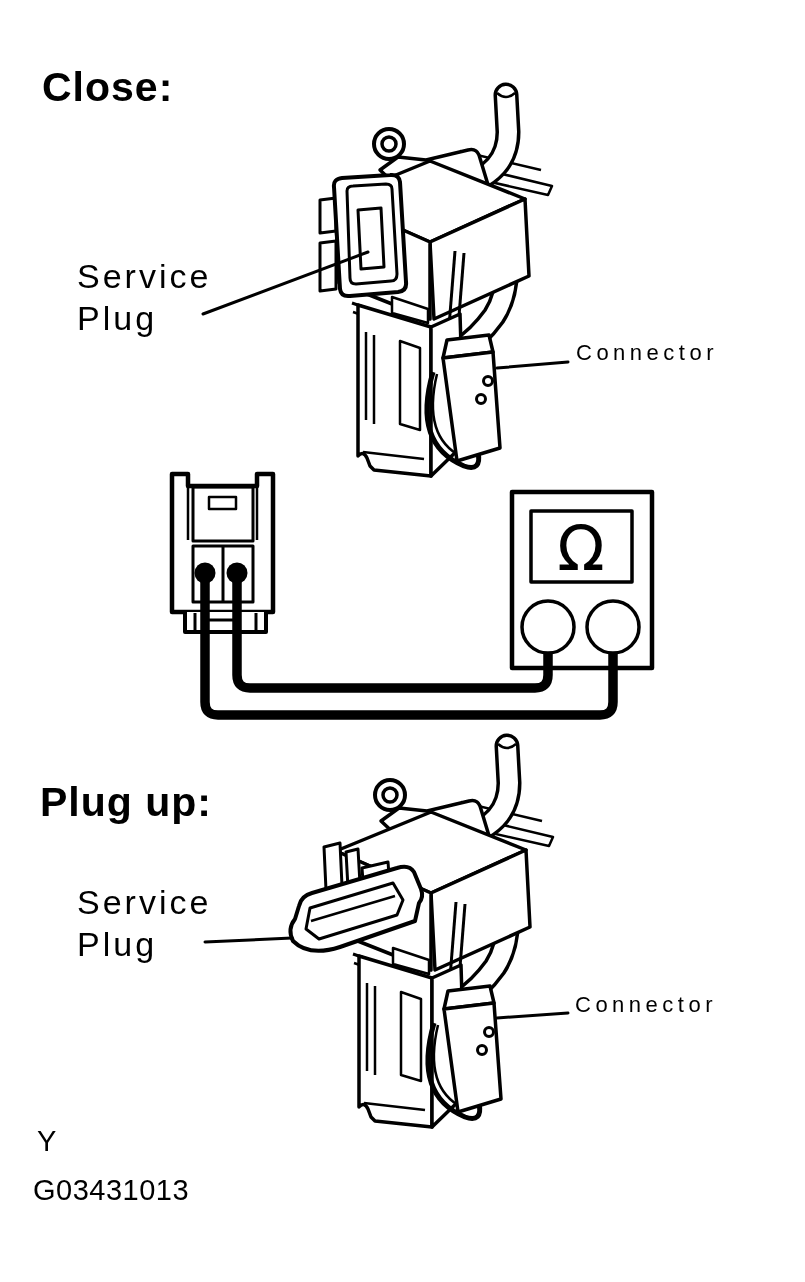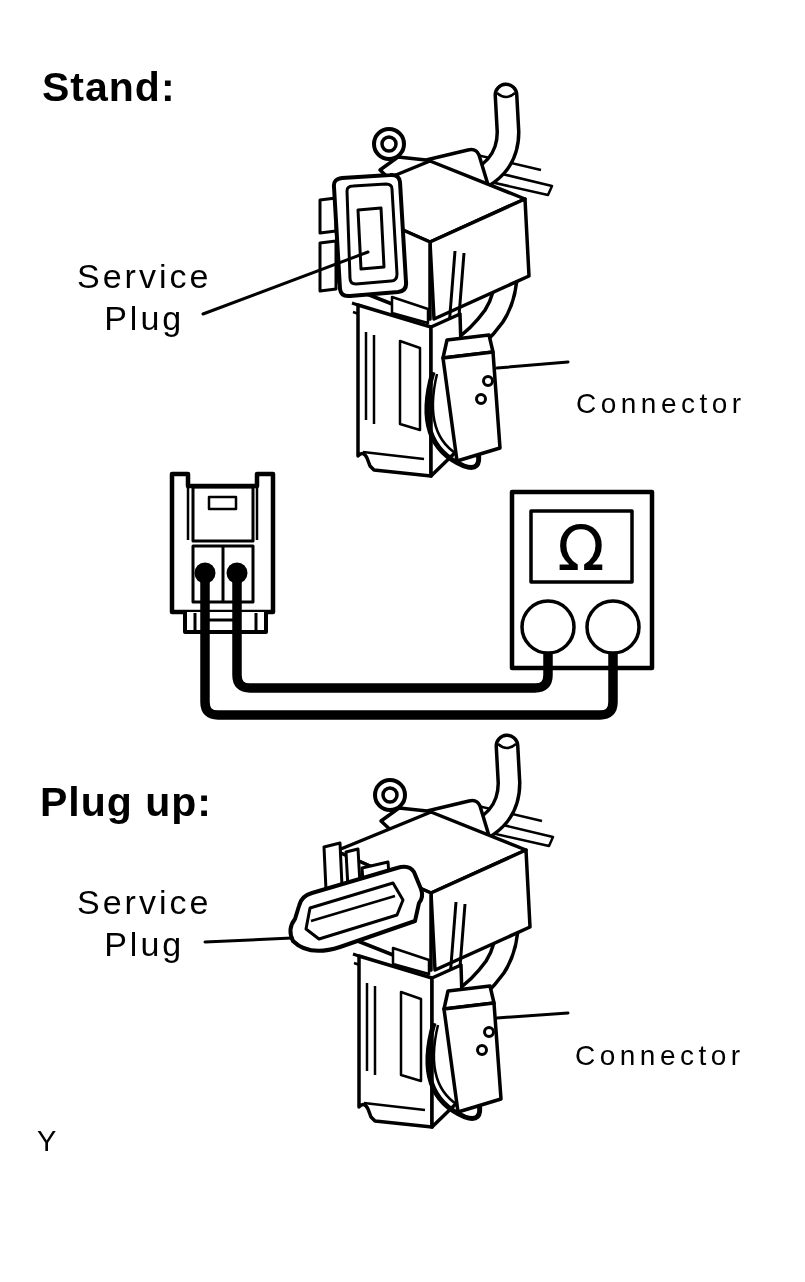--- a/index.html
+++ b/index.html
@@ -28,26 +28,24 @@
   }
   .state-title {
     font-size: 41px;
     font-weight: 700;
     letter-spacing: 1px;
   }
   .part-label {
     font-size: 34px;
     letter-spacing: 3px;
     line-height: 42px;
-    text-align: center;
   }
   .connector-label {
-    font-size: 28px;
+    font-size: 22px;
     letter-spacing: 4.5px;
-    margin-top: 48px;
   }
   .marker {
     font-size: 29px;
   }
   .fig-code {
     font-size: 29px;
     letter-spacing: 0.5px;
   }
 </style>
 </head>
@@ -161,34 +159,35 @@
         <path d="M362 868 L388 862 L390 888 L364 894 Z" fill="#fff" stroke-width="3"></path>
         <path d="M293 941 Q287 929 295 919 L299 906 Q301 896 312 893 L397 868 Q409 864 414 872 L421 889 Q424 897 419 903 L415 921 L340 947 Q309 957 293 941 Z" fill="#fff" stroke-width="4"></path>
         <path d="M306 929 L310 908 L393 883 L403 900 L397 915 L319 939 Z" fill="#fff" stroke-width="3"></path>
         <path d="M311 921 L395 896" stroke-width="2.5"></path>
       </g>
       <path d="M205 942 L292 938" stroke="#000" stroke-width="3" stroke-linecap="round"></path>
       <path d="M497 1018 L568 1013" stroke="#000" stroke-width="3" stroke-linecap="round"></path>
     </g>
   </svg>
 
-  <div class="label state-title" style="left:42px; top:64px;">Stand:</div>
+  <div class="label state-title" style="left:42px; top:64px;">Close:</div>
 
   <div class="label part-label" style="left:77px; top:255px;">
     <div>Service</div>
     <div>Plug</div>
   </div>
 
   <div class="label connector-label" style="left:576px; top:340px;">Connector</div>
 
   <div class="label state-title" style="left:40px; top:779px;">Plug up:</div>
 
   <div class="label part-label" style="left:77px; top:881px;">
     <div>Service</div>
     <div>Plug</div>
   </div>
 
   <div class="label connector-label" style="left:575px; top:992px;">Connector</div>
 
   <div class="label marker" style="left:37px; top:1125px;">Y</div>
 
+  <div class="label fig-code" style="left:33px; top:1174px;">G03431013</div>
 
 </div>
 
 </body></html>

